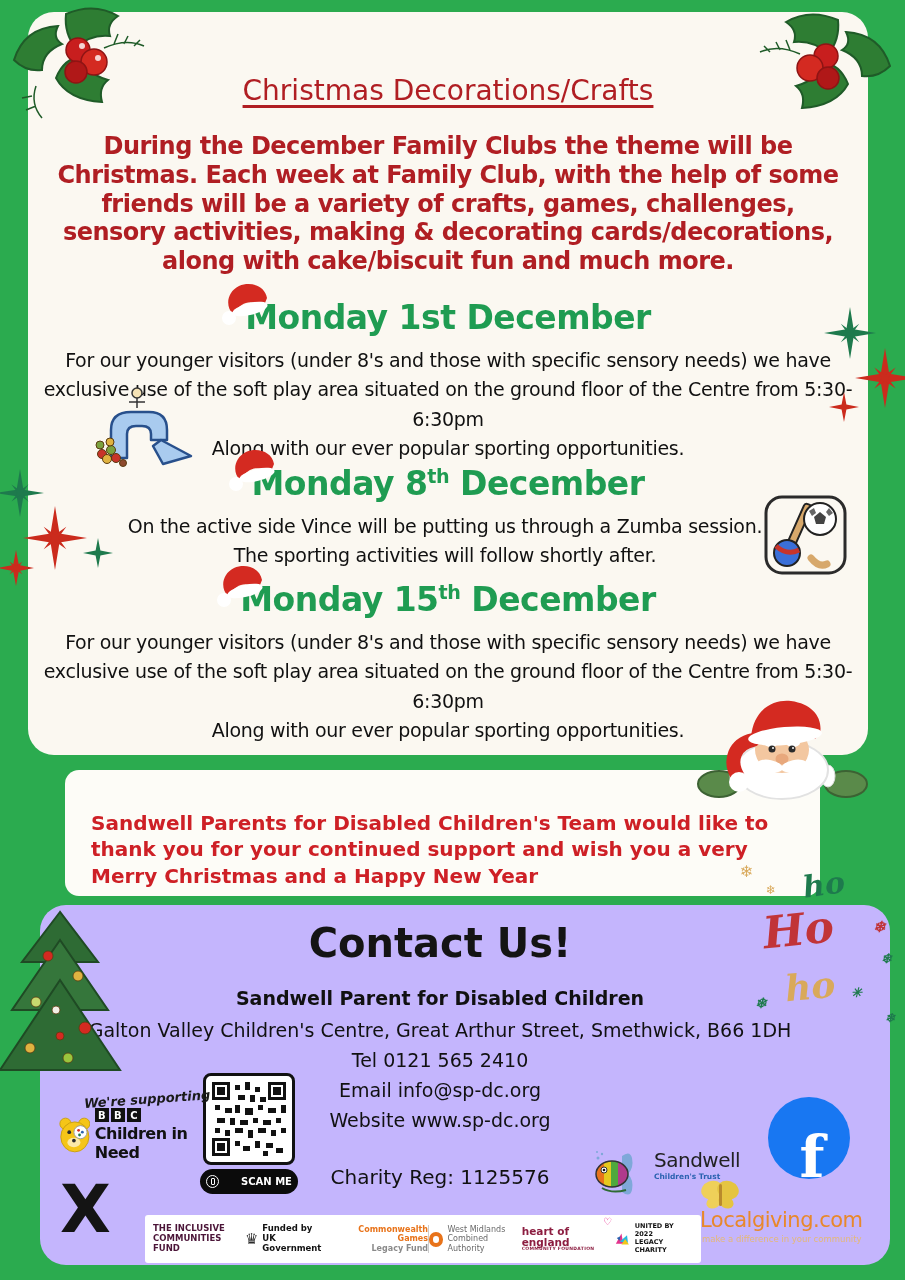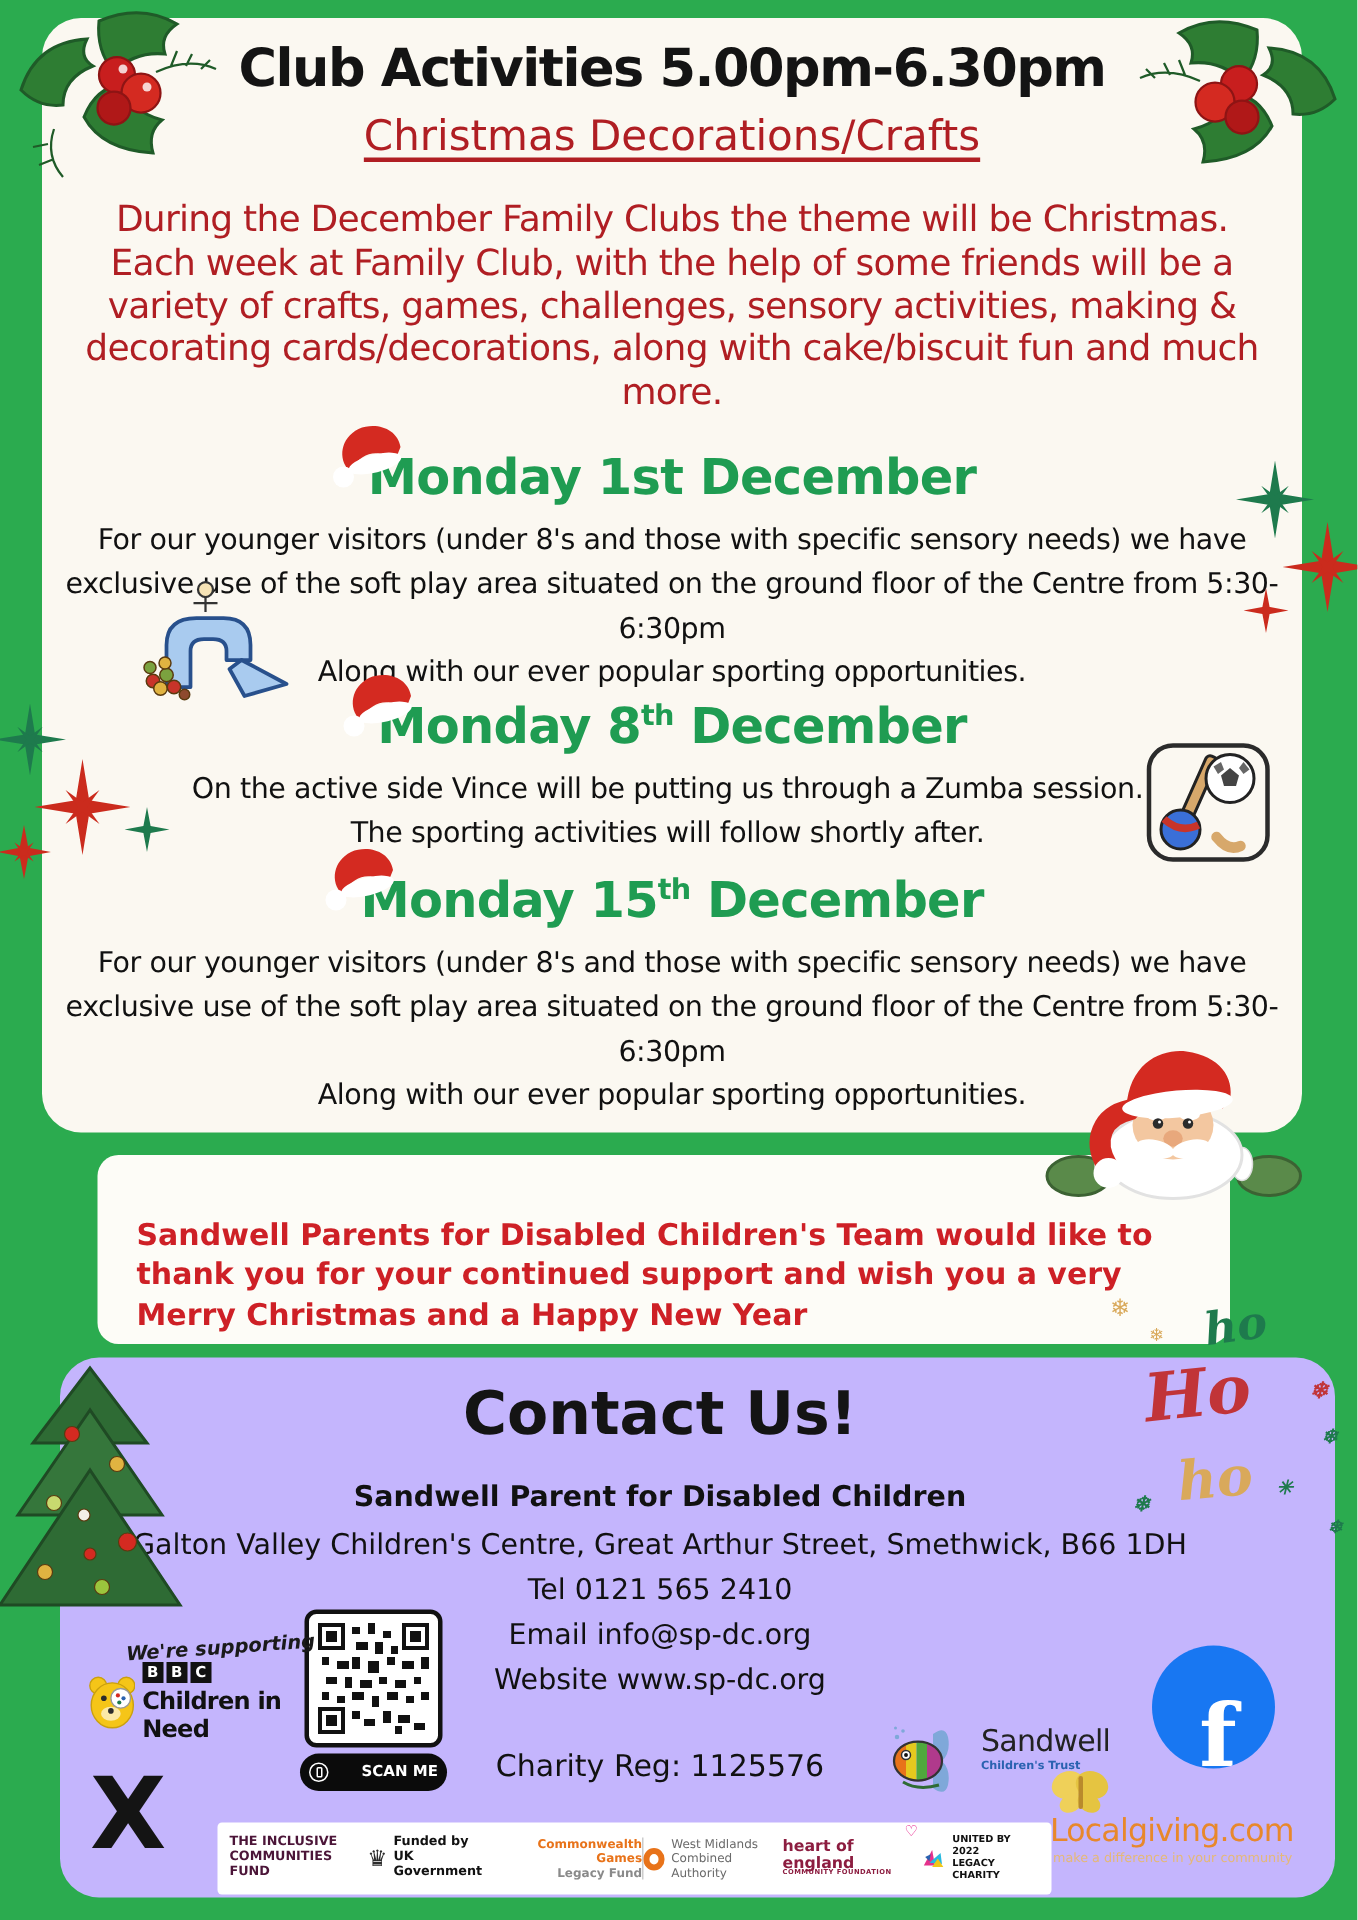--- a/index.html
+++ b/index.html
@@ -6,21 +6,21 @@
   body { width:905px; height:1280px; font-family:"DejaVu Sans", sans-serif; }
   .page { position:relative; width:905px; height:1280px; background:#2BAB4F; overflow:hidden; }
   .abs { position:absolute; }
 
   .card { left:28px; top:12px; width:840px; height:743px; background:#FBF8F1; border-radius:26px; z-index:1; }
   .card > * { position:absolute; }
 
   .title { top:14px; width:100%; text-align:center; font-size:35px; font-weight:bold; color:#141414; letter-spacing:-1px; }
   .subtitle { top:62px; width:100%; text-align:center; font-size:28px; font-weight:normal; color:#B01E23;
               text-decoration:underline; text-decoration-thickness:3px; text-underline-offset:5px; }
-  .intro { top:120px; left:25px; width:790px; text-align:center; font-size:24px; font-weight:normal;
+  .intro { top:120px; left:25px; width:790px; text-align:center; font-size:24px; font-weight:bold;
            color:#B01E23; line-height:1.2; letter-spacing:-0.5px; }
 
   .session-head { width:100%; display:flex; justify-content:center; }
   .session-head .inner { position:relative; display:inline-block; font-size:33px; font-weight:bold; color:#1F9C52; letter-spacing:-0.5px; }
   .session-head sup { font-size:58%; vertical-align:super; }
   .hat { position:absolute; left:-26px; top:-18px; width:52px; height:46px; }
   .s1-head { top:286px; } .s2-head { top:452px; } .s3-head { top:568px; }
   .session-body { text-align:center; font-size:19px; color:#111; line-height:1.55; letter-spacing:-0.3px; }
   .s1-body { top:334px; left:8px;  width:824px; }
   .s2-body { top:500px; left:97px; width:640px; }
@@ -98,21 +98,20 @@
   .hoe .heart { position:absolute; top:-9px; right:2px; font-size:10px; color:#E5097F; }
   .hoe .sub { font-size:4.5px; letter-spacing:0.3px; }
   .ub22 { font-size:6.5px; font-weight:900; color:#111; line-height:1.2; }
 </style>
 </head>
 <body>
 
 <div class="page">
 
   <div class="abs card">
-    <div class="title">Club Activities 5.00pm-6.30pm</div>
     <div class="subtitle">Christmas Decorations/Crafts</div>
     <div class="intro">During the December Family Clubs the theme will be Christmas. Each week at Family Club, with the help of some friends will be a variety of crafts, games, challenges, sensory activities, making &amp; decorating cards/decorations, along with cake/biscuit fun and much more.</div>
 
     <div class="session-head s1-head">
       <span class="inner">
         <svg class="hat" viewBox="0 0 52 46">
           <path d="M14,34 C6,26 8,12 20,6 C32,1 46,6 48,18 L44,28 C34,18 22,22 16,32 Z" fill="#D42A21"></path>
           <ellipse cx="31" cy="29" rx="18" ry="6" fill="#fff" transform="rotate(-14 31 29)"></ellipse>
           <circle cx="10" cy="38" r="7" fill="#fff"></circle>
         </svg>

